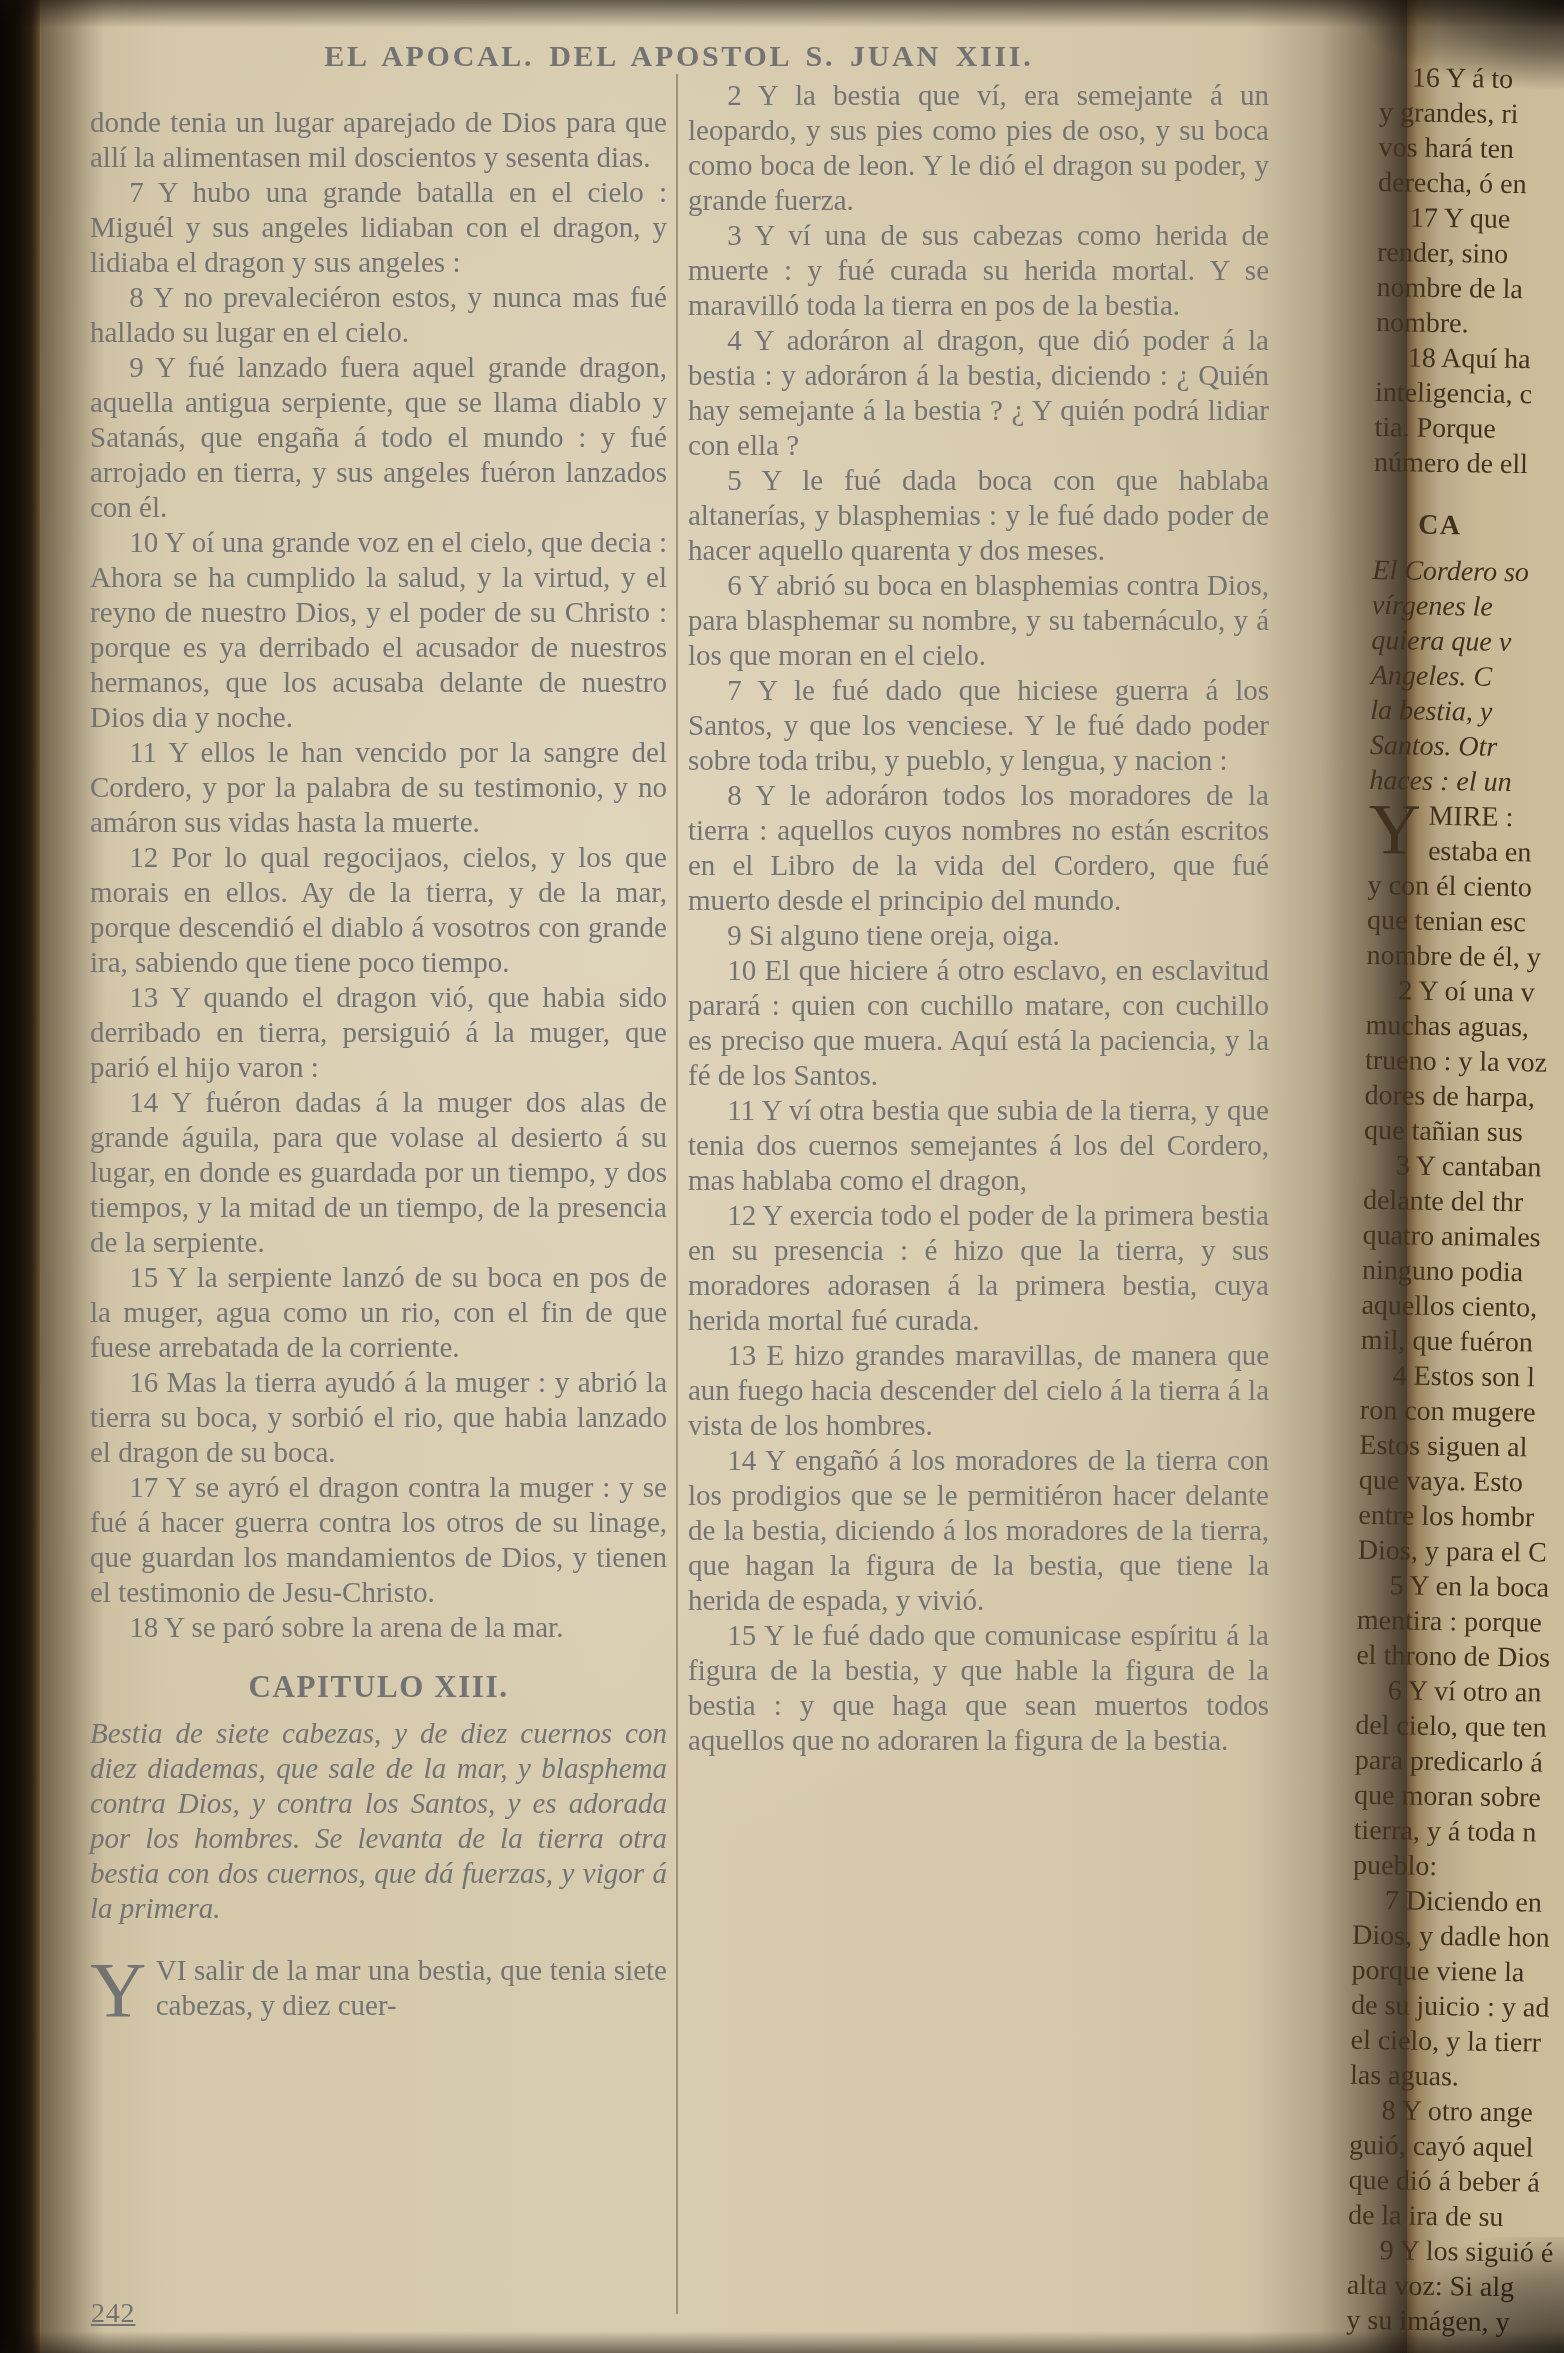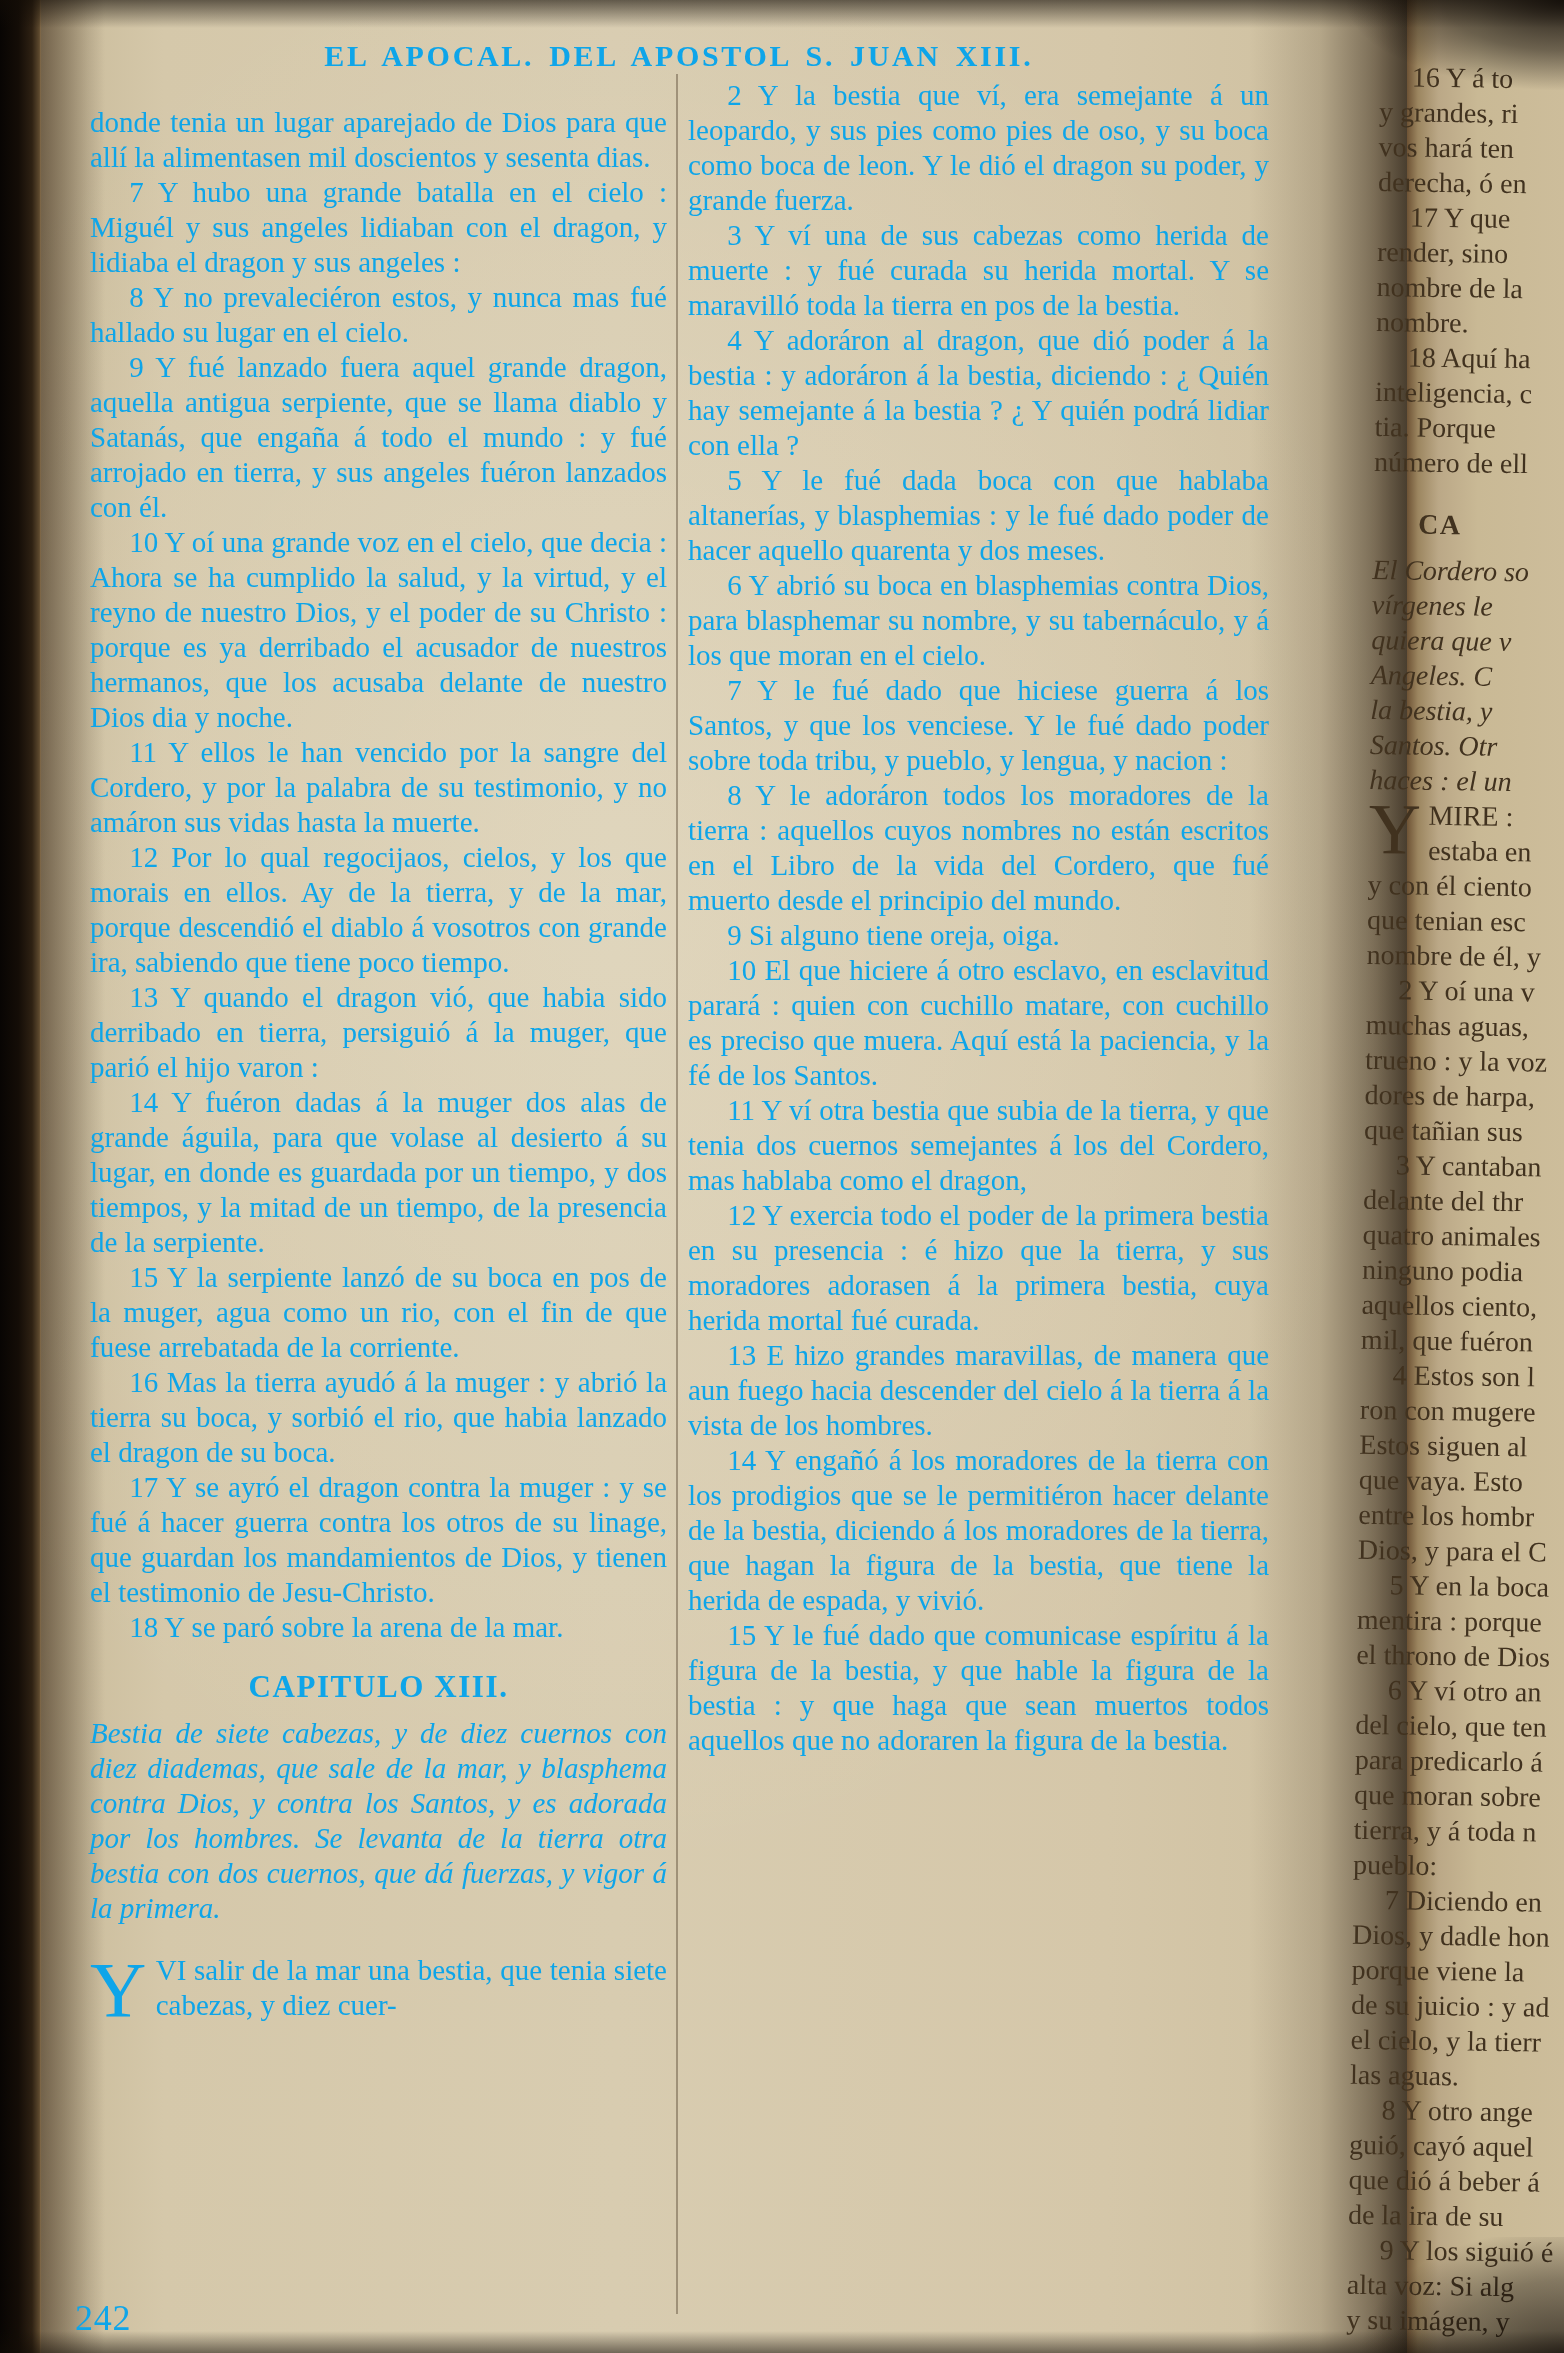--- a/index.html
+++ b/index.html
@@ -27,36 +27,36 @@
   .shade-top { position:absolute; left:0; top:0; width:100%; height:28px; z-index:4;
     background:linear-gradient(180deg, rgba(18,12,6,.6), rgba(18,12,6,0)); }
   .shade-bottom { position:absolute; left:0; bottom:0; width:100%; height:23.5px; z-index:4;
     background:linear-gradient(0deg, rgba(18,12,6,.55), rgba(18,12,6,0)); }
   .corner-tr { position:absolute; left:1330px; top:0; width:235px; height:90px; z-index:5;
     background:radial-gradient(130% 140% at 100% 0%, rgba(14,9,5,.9) 0%, rgba(14,9,5,.5) 40%, rgba(14,9,5,0) 72%); }
   .corner-br { position:absolute; left:1362px; bottom:0; width:203px; height:117px; z-index:5;
     background:radial-gradient(140% 150% at 100% 100%, rgba(14,9,5,.72) 0%, rgba(14,9,5,.38) 42%, rgba(14,9,5,0) 72%); }
 
   
-  .page-content { position:absolute; left:41px; top:0; width:1290px; height:100%; z-index:2; color:#0ea5e9;padding-left:44px; }
+  .page-content { position:absolute; left:41px; top:0; width:1290px; height:100%; z-index:2; color:#737373;padding-left:44px; }
   .header { position:absolute; left:7.8px; top:39px; width:1260px; text-align:center;
     font-size:30px; font-weight:bold; letter-spacing:2.7px; word-spacing:4.7px; }
   .colrule { position:absolute; left:635px; top:74px; width:1.6px; height:2240px; background:rgba(74,57,38,.4); }
 
   .col { position:absolute; top:78px; font-size:29px; line-height:35px; text-align:justify; hyphens:auto; }
   .col-left { left:49px; width:577px; }
   .col-mid  { left:647px; width:581px; }
 
   p.para { text-indent:1.35em; }
   p.para.cont { text-indent:0;margin-top:27px; }
 
   .chapter { margin:23.5px 0 12.5px; text-align:center; font-weight:bold; font-size:31px; letter-spacing:1.6px; }
   .summary { font-style:italic; }
   .dropcap { float:left; font-size:78px; line-height:63px; padding:4.7px 9.4px 0 0; }
-  .pagenum { position:absolute; left:34px; top:2297px; font-size:36px; letter-spacing:0.8px; }
+  .pagenum { position:absolute; left:50px; top:2297px; font-size:28px; letter-spacing:0.8px;text-decoration:underline; }
 
   
   .facing { position:absolute; left:1380px; top:59px; width:250px; z-index:2;
     color:#41321f; font-size:28px; line-height:35px;
     transform:rotate(0.85deg); transform-origin:0 0; }
   .fl { white-space:nowrap; height:35px; }
   .fl.v { text-indent:1.15em; }
   .facing .sum .fl { font-style:italic; }
   .facing-heading { margin:27px 0 11px; padding-left:45px; height:35px;
     font-weight:bold; letter-spacing:1.6px; white-space:nowrap; }

